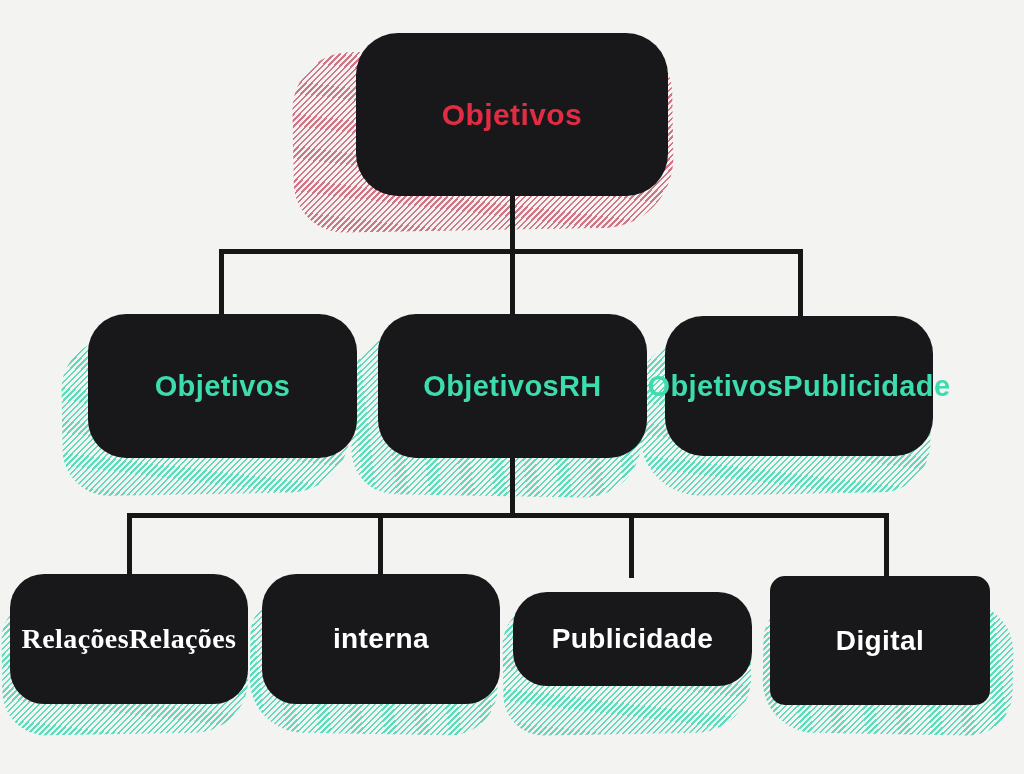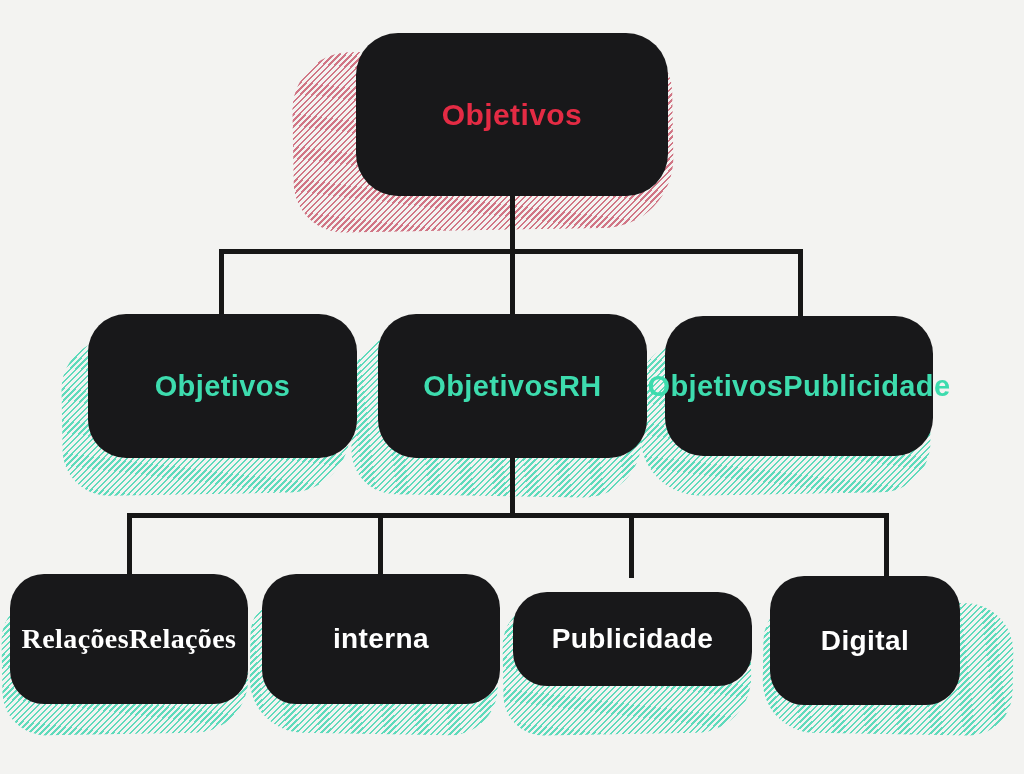--- a/index.html
+++ b/index.html
@@ -58,21 +58,21 @@
   .node span{display:block;}
   .n-root{left:356px;top:33px;width:312px;height:163px;border-radius:42px;color:var(--red);font-size:30px;}
   .lvl2{top:314px;height:144px;border-radius:38px;color:var(--teal);font-size:29px;}
   .n-marketing  {left:88px; width:269px;}
   .n-rh         {left:378px;width:269px;}
   .n-financeiros{left:665px;top:316px;width:268px;height:140px;}
   .lvl3{top:574px;height:130px;border-radius:34px;color:var(--white);font-size:28px;}
   .n-relacoes   {left:10px; width:238px;font-family:Liberation Serif, serif;}
   .n-comunicacao{left:262px;width:238px;}
   .n-publicidade{left:513px;top:576px;width:239px;height:94px;margin-top:16px;}
-  .n-digital    {left:770px;top:576px;width:190px;height:129px;}
+  .n-digital    {left:770px;top:576px;width:220px;height:129px;border-radius:15px;}
 </style>
 </head>
 <body>
 
 <div class="stage">
 
   <div class="shadow red s-root"></div>
   <div class="shadow s-marketing"></div>
   <div class="shadow s-rh"></div>
   <div class="shadow s-financeiros"></div>

